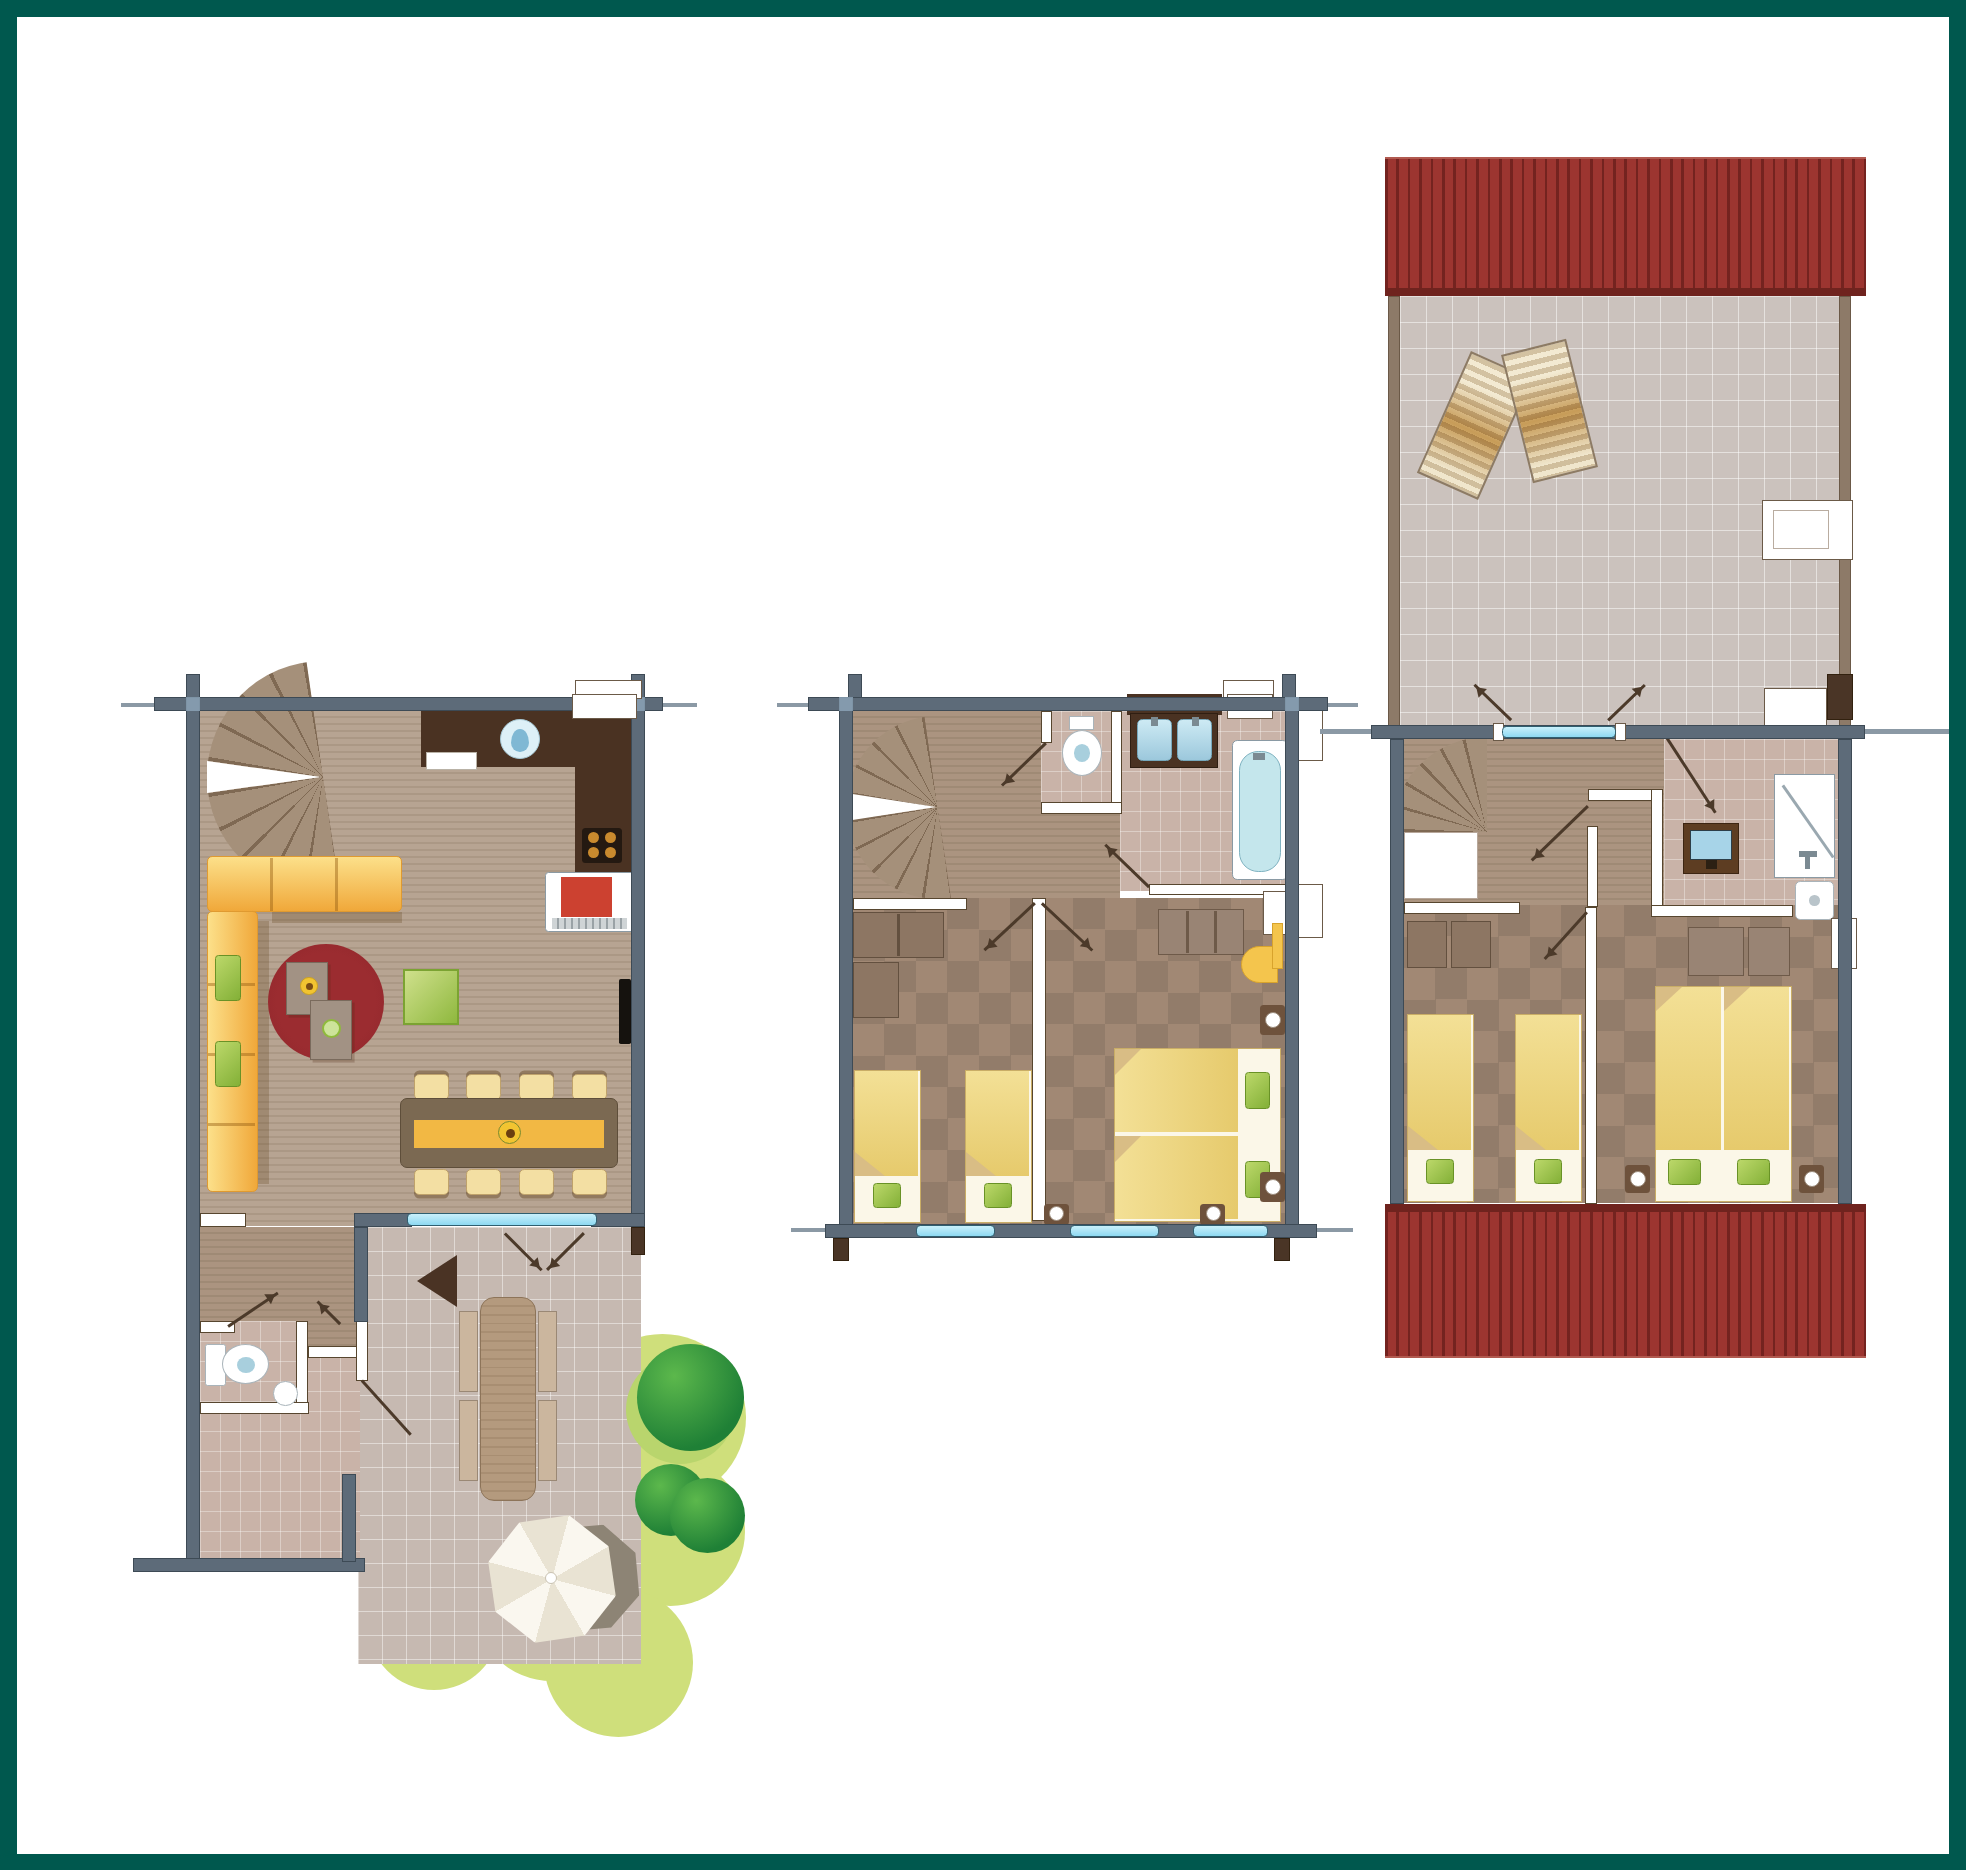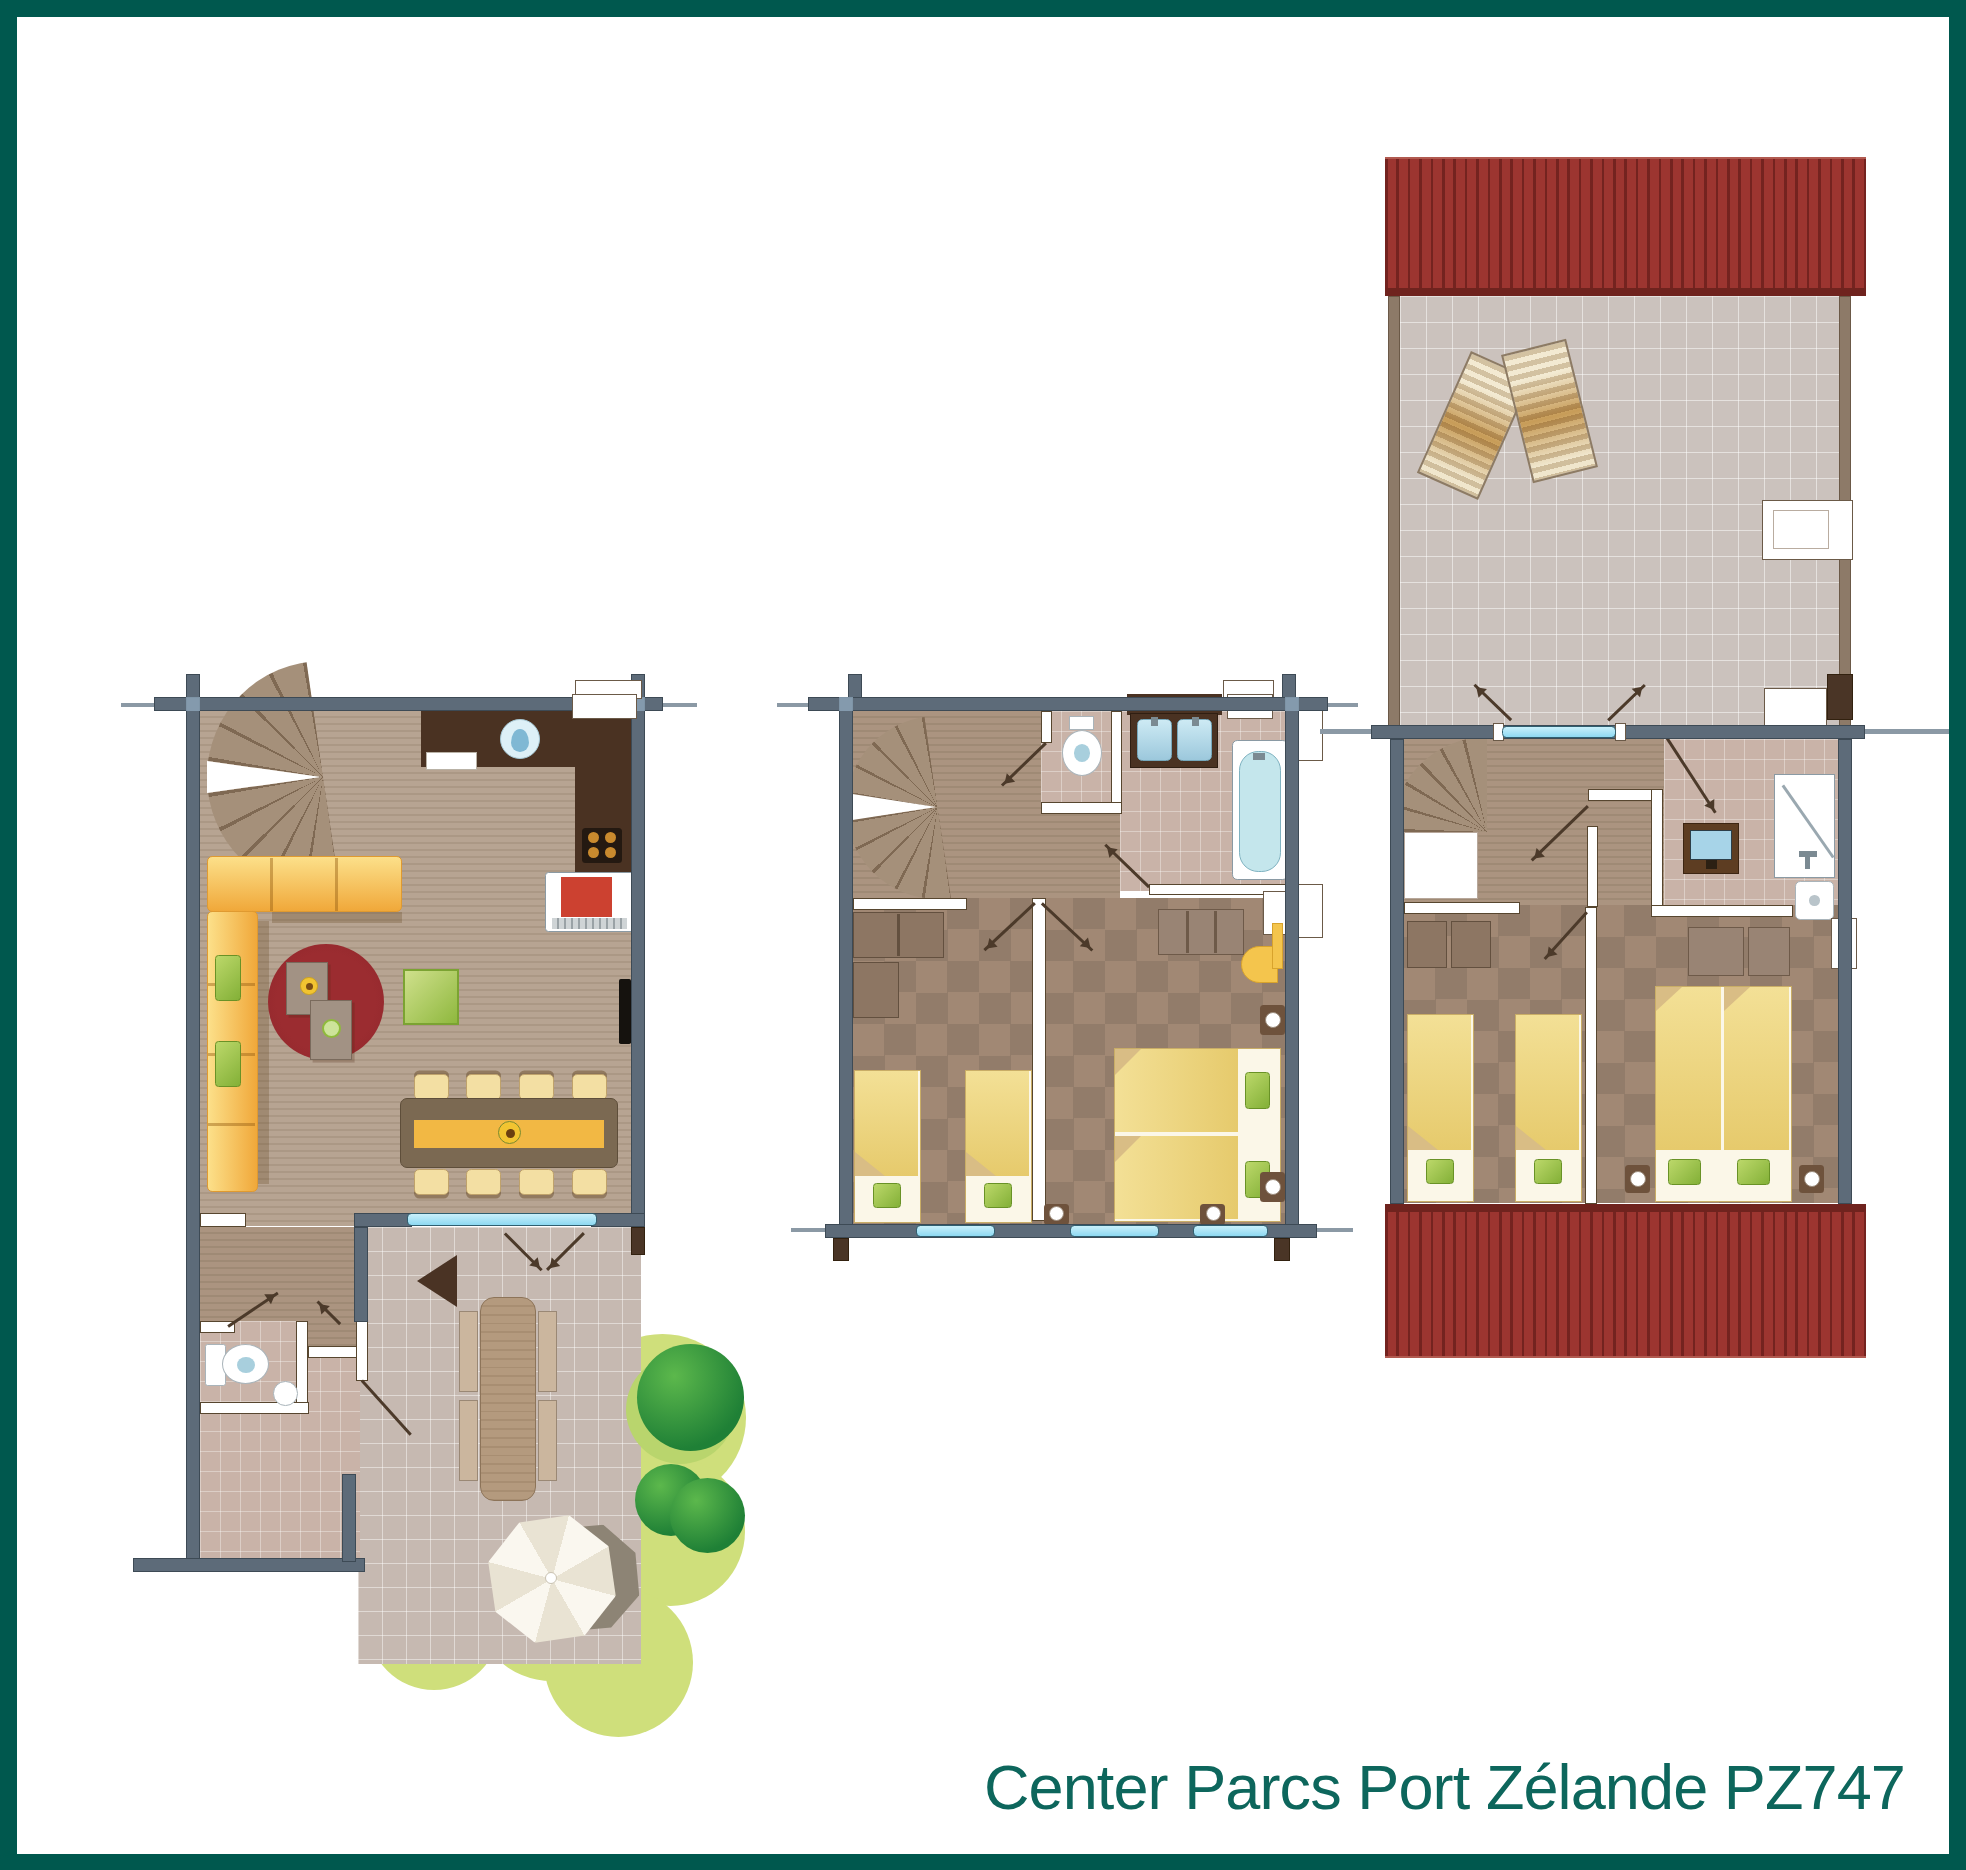--- a/index.html
+++ b/index.html
@@ -335,15 +335,14 @@
     <div class="a wall" style="left:1373px;top:722px;width:14px;height:465px"></div>
     <div class="a wall" style="left:1821px;top:722px;width:14px;height:465px"></div>
     <div class="a sill" style="left:1476px;top:706px;width:10.5px;height:17.6px"></div>
     <div class="a sill" style="left:1598px;top:706px;width:10.5px;height:17.6px"></div>
     <div class="a win" style="left:1485px;top:709px;width:114px;height:12.3px"></div>
     <div class="ln ar" style="left:1494px;top:702px;width:51px;transform:rotate(-136deg)"></div>
     <div class="ln ar" style="left:1591px;top:702px;width:51px;transform:rotate(-44deg)"></div>
     <div class="a roof" style="left:1368px;top:1187px;width:481px;height:154px;border-top:8px solid #6f231e;border-bottom:2.6px solid #b15a50"></div>
   </div>
 
-  <div id="caption" style="right:44px;top:1734px">Center Parcs Port Zélande PZ747</div>
 </div>
 
 
 </body></html>

